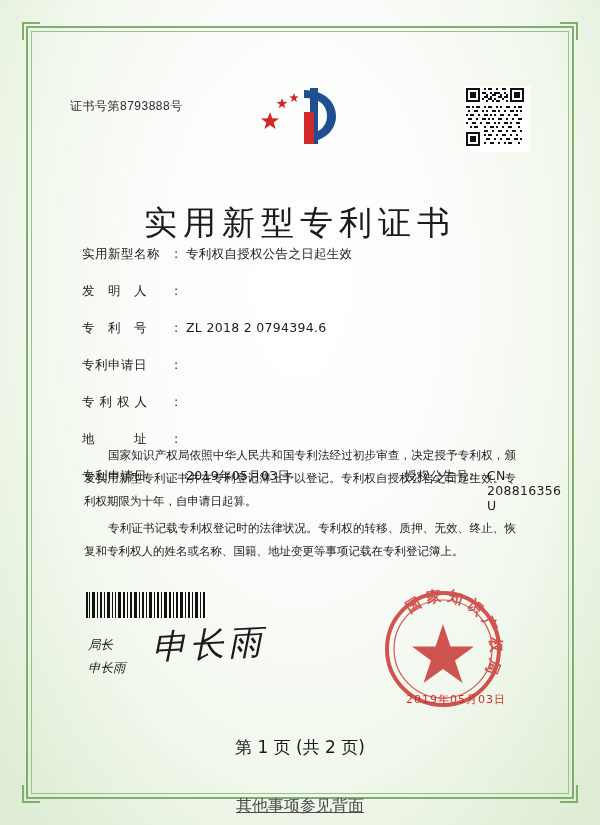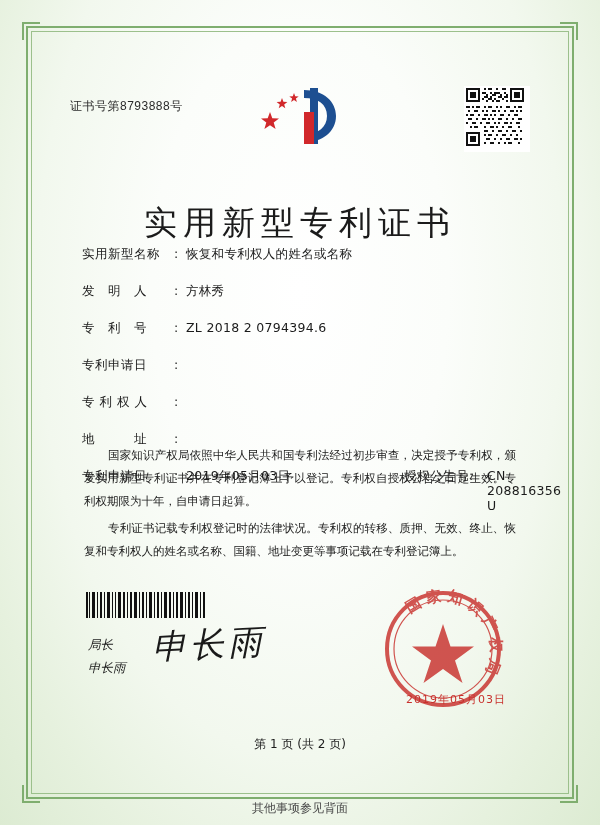--- a/index.html
+++ b/index.html
@@ -212,33 +212,34 @@
     font-family: "DejaVu Sans", sans-serif;
   }
 
   
   .page-num {
     position: absolute;
     left: 0;
     right: 0;
     top: 692px;
     text-align: center;
-    font-size: 12px;
+    font-size: 17px;
     color: #1b1b1b;
     font-family: "DejaVu Sans", sans-serif;
   }
   .footnote {
     position: absolute;
     left: 0;
     right: 0;
     bottom: 8px;
     text-align: center;
-    font-size: 12px;
+    font-size: 16px;
     color: #4a4a4a;
     font-family: "DejaVu Sans", sans-serif;
+    text-decoration: underline;
   }
 </style>
 </head>
 <body>
 
 <div class="page">
 
   <div class="border-outer"></div>
   <div class="border-inner"></div>
   <div class="corner tl"></div>
@@ -384,26 +385,25 @@
         <path d="M52 30 L62 30 L62 62 L52 62 Z" fill="#d1282b"></path>
       </svg>
     </div>
 
     <div class="title">实用新型专利证书</div>
 
     <div class="fields">
       <div class="field-row">
         <span class="field-label">实用新型名称</span>
         <span class="field-colon">:</span>
-        <span class="field-value">恢复和专利权人的姓名或名称</span>
+        <span class="field-value">专利权自授权公告之日起生效</span>
       </div>
       <div class="field-row">
         <span class="field-label">发　明　人</span>
         <span class="field-colon">:</span>
-        <span class="field-value">方林秀</span>
       </div>
       <div class="field-row">
         <span class="field-label">专　利　号</span>
         <span class="field-colon">:</span>
         <span class="field-value">ZL 2018 2 0794394.6</span>
       </div>
       <div class="field-row">
         <span class="field-label">专利申请日</span>
         <span class="field-colon">:</span>
       </div>

